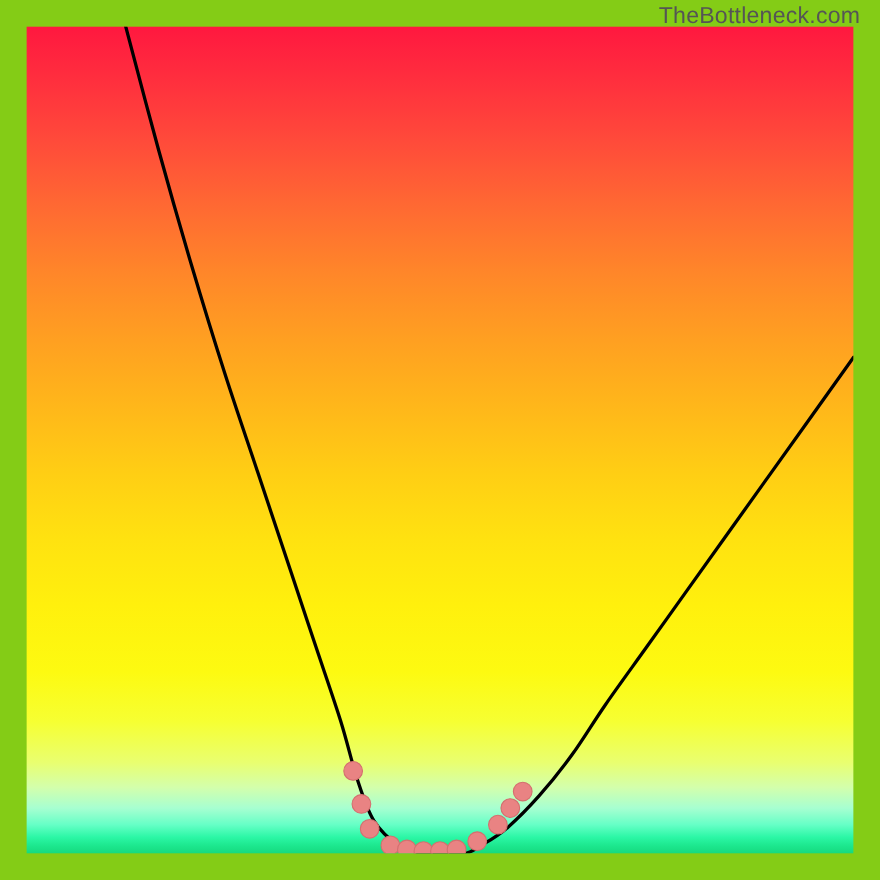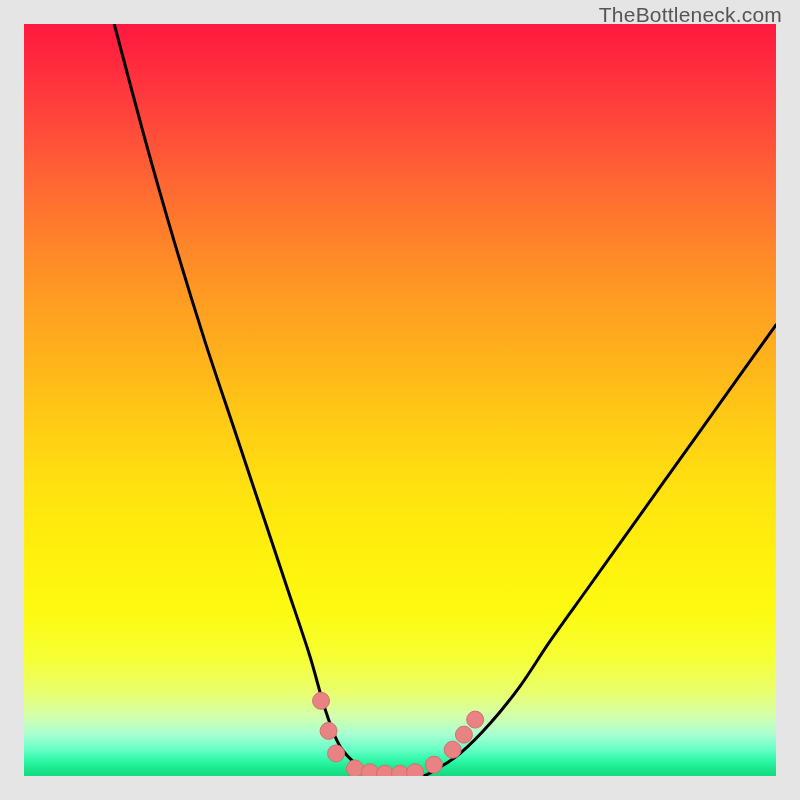--- a/index.html
+++ b/index.html
@@ -8,21 +8,21 @@
     width: 800px;
     height: 800px;
     overflow: hidden;
     background: #000;
     font-family: Arial, Helvetica, sans-serif;
   }
   .frame {
     position: absolute;
     left: 0; top: 0;
     width: 800px; height: 800px;
-    background: #e5e5e5;
+    background: #84cc16;
   }
   .plot-area {
     position: absolute;
     left: 24px;
     top: 24px;
     width: 752px;
     height: 752px;
     overflow: hidden;
   }
   .gradient {

